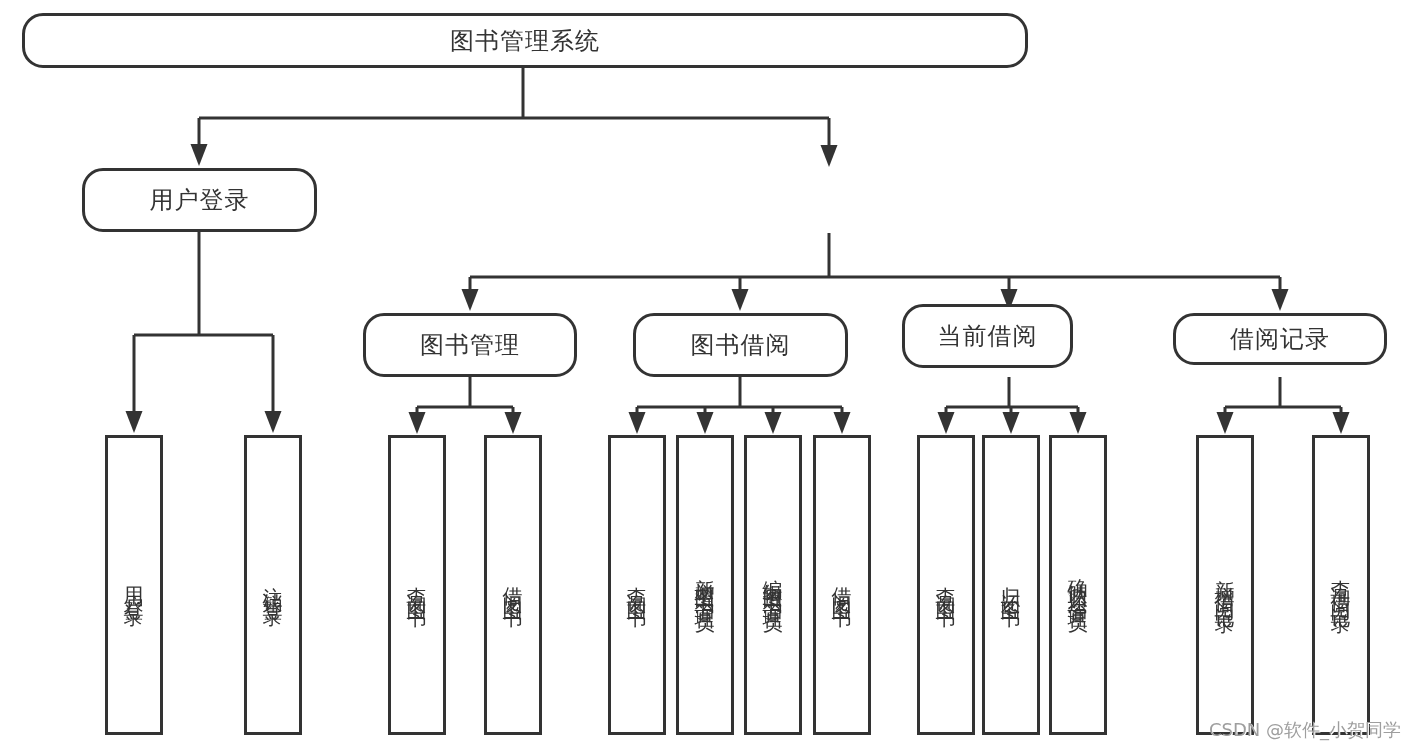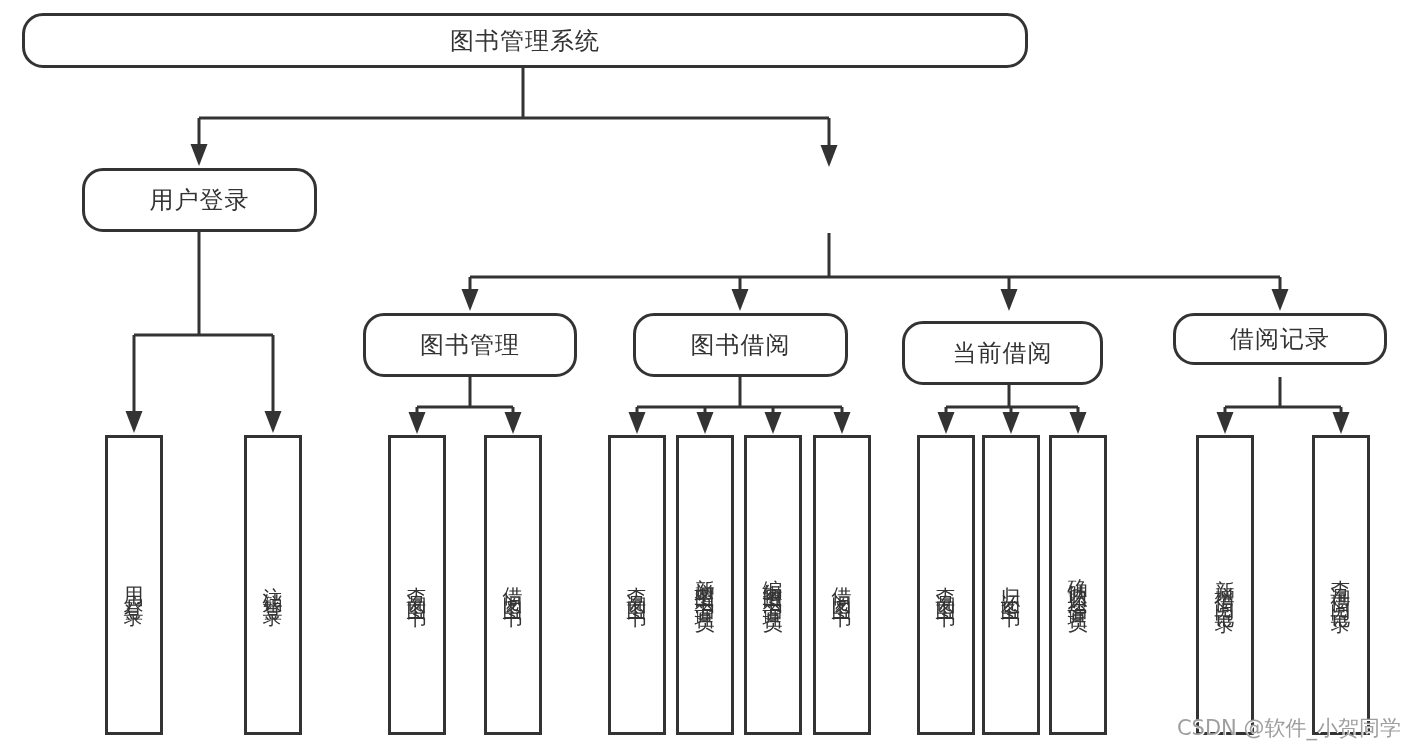--- a/index.html
+++ b/index.html
@@ -33,21 +33,21 @@
     font-size:20px;
     writing-mode:vertical-rl;
     text-orientation:mixed;
     letter-spacing:7px;
     line-height:1;
   }
   .vbox.long{letter-spacing:5px;}
   .watermark{
     position:absolute;
     right:4px;bottom:5px;
-    font-size:21px;
+    font-size:18px;
     color:var(--watermark-color);
     text-shadow:1px 1px 0 #ffffff;
     z-index:3;
     white-space:nowrap;
   }
 </style>
 </head>
 <body>
 
 <div class="canvas">
@@ -106,21 +106,21 @@
       <line x1="1341" y1="407" x2="1341" y2="418" class="seg"></line>
       <polygon points="1332.5,412 1349.5,412 1341,434" class="head"></polygon>
     </svg>
 
   <div class="node hbox" style="left:22px;top:13px;width:1006px;height:55px">图书管理系统</div>
 
   <div class="node hbox" style="left:82px;top:168px;width:235px;height:64px">用户登录</div>
 
   <div class="node hbox" style="left:363px;top:313px;width:214px;height:64px">图书管理</div>
   <div class="node hbox" style="left:633px;top:313px;width:215px;height:64px">图书借阅</div>
-  <div class="node hbox" style="left:902px;top:321px;width:201px;height:64px">当前借阅</div>
+  <div class="node hbox" style="left:902px;top:304px;width:171px;height:64px">当前借阅</div>
   <div class="node hbox" style="left:1173px;top:313px;width:214px;height:52px">借阅记录</div>
 
   <div class="node vbox" style="left:105px;top:435px;width:58px;height:300px">用户登录</div>
   <div class="node vbox" style="left:244px;top:435px;width:58px;height:300px">注销登录</div>
 
   <div class="node vbox" style="left:388px;top:435px;width:58px;height:300px">查询图书</div>
   <div class="node vbox" style="left:484px;top:435px;width:58px;height:300px">借阅图书</div>
 
   <div class="node vbox" style="left:608px;top:435px;width:58px;height:300px">查询图书</div>
   <div class="node vbox long" style="left:676px;top:435px;width:58px;height:300px">新增图书（管理员）</div>

